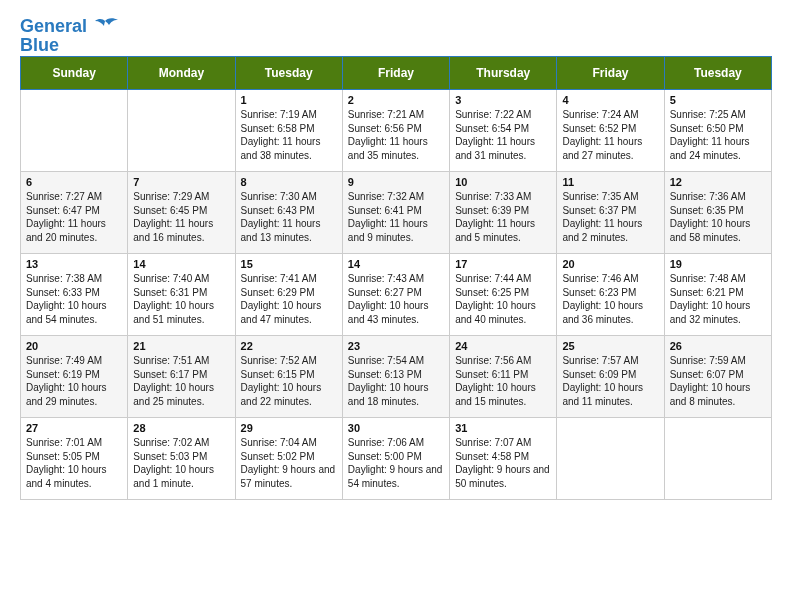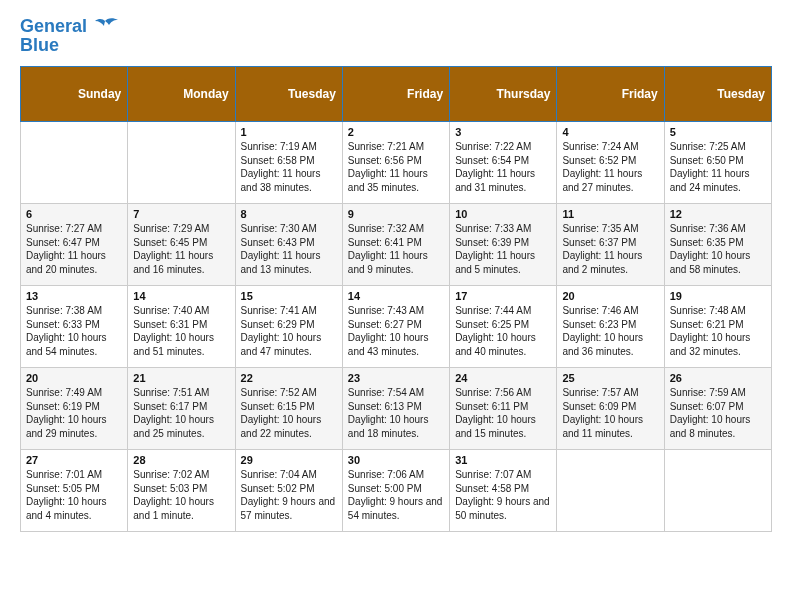--- a/index.html
+++ b/index.html
@@ -13,21 +13,20 @@
     .page {
       width: 792px;
       height: 612px;
       background: #fff;
       padding: 16px 20px 10px 20px;
     }
     .header {
       display: flex;
       justify-content: space-between;
       align-items: flex-start;
-      margin-bottom: 10px;
     }
     .logo {
       display: flex;
       flex-direction: column;
       align-items: flex-start;
     }
     .logo-row {
       display: flex;
       align-items: center;
       gap: 4px;
@@ -44,24 +43,24 @@
     .title-location {
       font-size: 15px;
       color: #444;
     }
     .calendar {
       width: 100%;
       border-collapse: collapse;
       font-size: 10.5px;
     }
     .calendar thead th {
-      background: #a16207;
+      background: #4d7c0f;
       color: #fff;
-      padding: 20px 6px;
-      text-align: right;
+      padding: 9px 6px;
+      text-align: center;
       font-size: 12px;
       font-weight: bold;
       border: 1px solid #2a7abf;
     }
     .calendar tbody td {
       border: 1px solid #ccc;
       vertical-align: top;
       padding: 4px 5px;
       width: calc(100% / 7);
       height: 82px;

